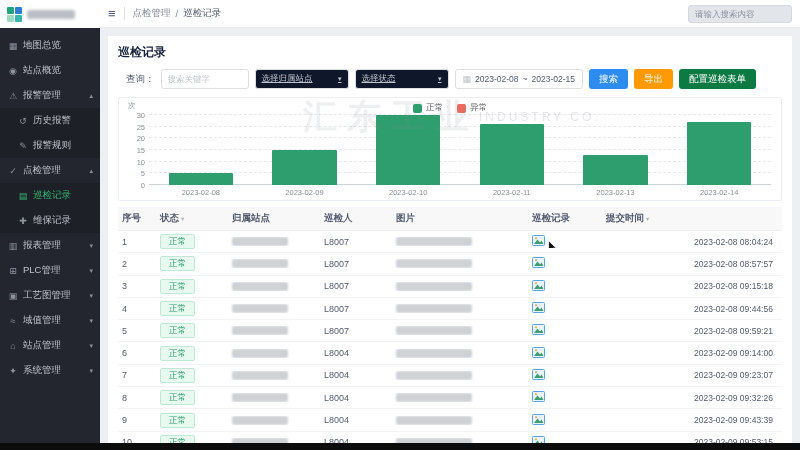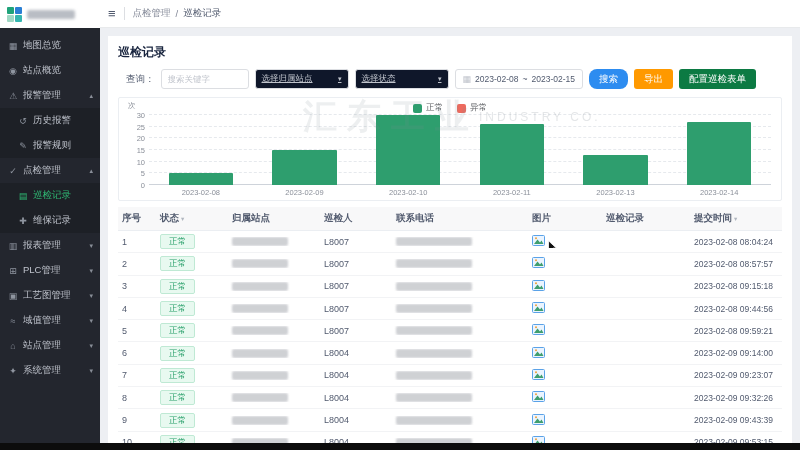--- a/index.html
+++ b/index.html
@@ -40,21 +40,21 @@
 
   .filter-row { display:flex; align-items:center; gap:6px; padding:0 18px; height:22px; }
   .f-label { font-size:9.5px; color:#515a6e; flex:none; }
   .f-input { width:88px; height:20px; border:1px solid #dcdee2; border-radius:3px; font-size:8.5px; padding:0 6px; color:#606266; font-family:inherit; }
   .f-input::placeholder { color:#c0c4cc; }
   .f-select { width:94px; height:20px; border:1px solid #dcdee2; border-radius:3px; font-size:8.5px; color:#c0c4cc; display:flex; align-items:center; padding:0 6px; cursor:pointer; background:#0f172a;text-decoration:underline; }
   .f-select .caret { margin-left:auto; color:#c0c4cc; font-size:7px; }
   .f-date { height:20px; border:1px solid #dcdee2; border-radius:3px; font-size:8.5px; color:#515a6e; display:flex; align-items:center; gap:4px; padding:0 7px; cursor:pointer; background:#fff; }
   .cal-icon { font-size:9px; color:#c0c4cc; }
   .btn { height:20px; border:none; border-radius:3px; color:#fff; font-size:9.5px; padding:0 10px; cursor:pointer; font-family:inherit; flex:none; }
-  .btn-search { background:#2d8cf0;border-radius:8px; }
+  .btn-search { background:#2d8cf0; }
   .btn-export { background:#ff9900; }
   .btn-config { background:#0c7a43; }
 
   
   .chart-card { height:104px; margin:7px 10px 0; border:1px solid #ebeef2; border-radius:2px; position:relative; background:#fff; }
   .y-unit { position:absolute; left:9px; top:3px; font-size:7.5px; color:#8a8f99; }
   .legend { position:absolute; top:4px; left:0; right:0; display:flex; justify-content:center; gap:14px; font-size:8.5px; color:#606266; z-index:2; }
   .legend-item { display:flex; align-items:center; gap:4px; cursor:pointer; }
   .legend-swatch { width:9px; height:9px; border-radius:2px; display:inline-block; }
   .plot-area { position:absolute; left:30px; right:10px; top:17px; bottom:15px; }
@@ -173,20 +173,21 @@
   </aside>
 
   <header class="topbar">
     <span class="collapse">≡</span>
     <span class="tb-sep"></span>
     <nav class="breadcrumb">
       <span>点检管理</span>
       <span>/</span>
       <span class="bc-cur">巡检记录</span>
     </nav>
+    <input class="topbar-search" placeholder="请输入搜索内容" style="">
   </header>
 
   <main class="main">
     <div class="card">
       <h2 class="page-title">巡检记录</h2>
 
       <div class="filter-row">
         <span class="f-label">查询：</span>
         <input class="f-input" placeholder="搜索关键字" style="">
         <div class="f-select">
@@ -270,21 +271,20 @@
         <span>汇东工业</span>
         <small>INDUSTRY CO.</small>
       </div>
 
       <div class="table">
         <div class="t-head">
             <div class="th"><span>序号</span></div>
             <div class="th"><span>状态</span><span class="caret">▾</span></div>
             <div class="th"><span>归属站点</span></div>
             <div class="th"><span>巡检人</span></div>
-            <div class="th"><span>联系电话</span></div>
             <div class="th"><span>图片</span></div>
             <div class="th"><span>巡检记录</span></div>
             <div class="th"><span>提交时间</span><span class="caret">▾</span></div>
           </div>
         <div class="t-body">
             <div class="t-row">
               <div class="td">1</div>
               <div class="td"><span class="badge">正常</span></div>
               <div class="td">
                 <div class="blur blur-station"></div>

